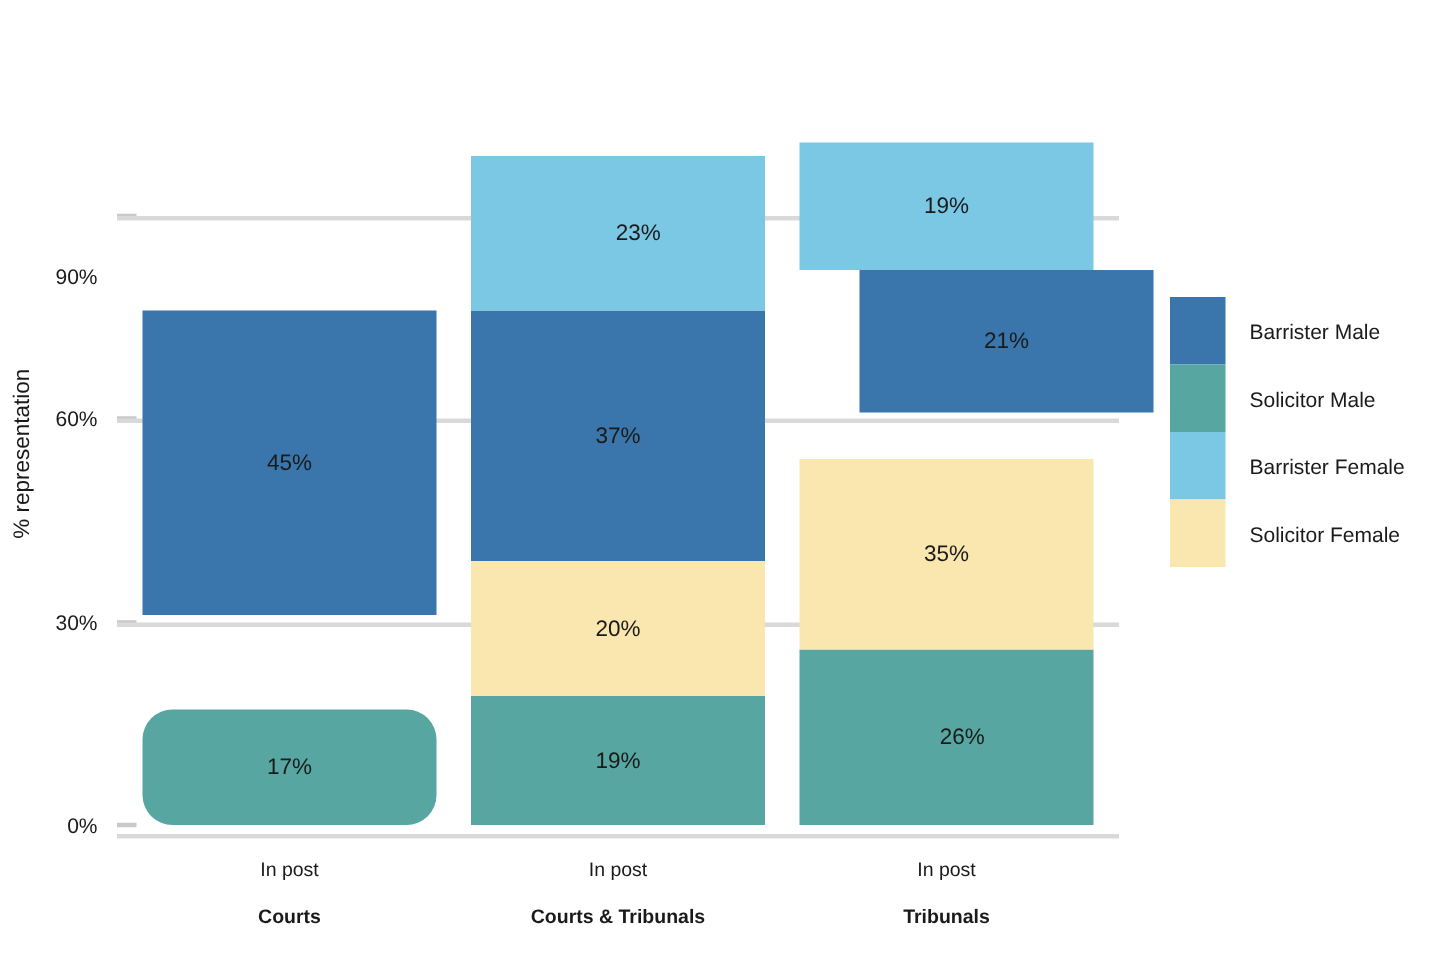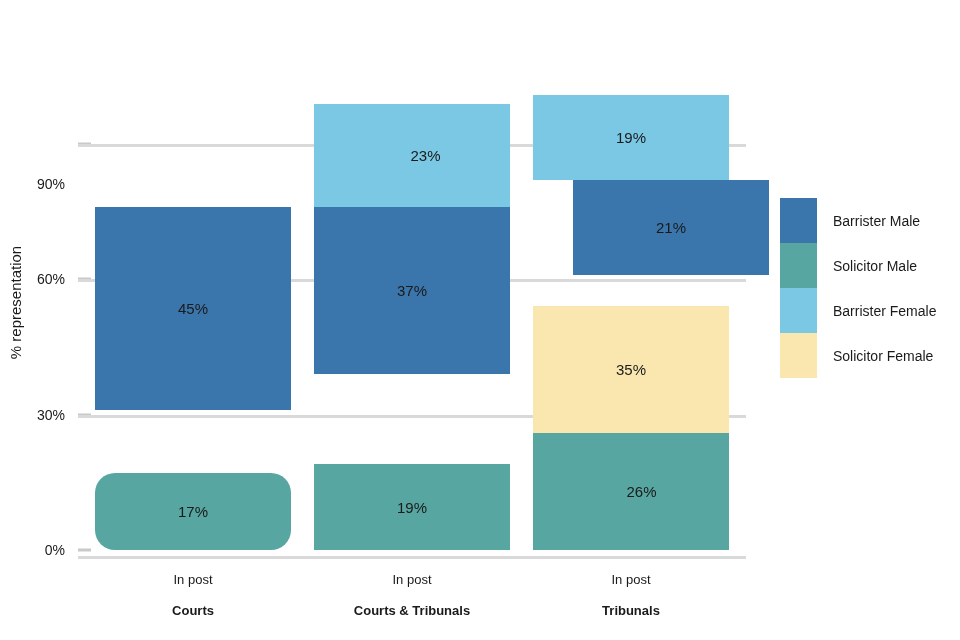--- a/index.html
+++ b/index.html
@@ -175,20 +175,23 @@
           <span class="segment-label">17%</span>
         </div>
         <div class="segment" style="background: rgb(58, 118, 172); height: 202.95px; bottom: 139.81px;">
           <span class="segment-label">45%</span>
         </div>
       </div>
       <div class="bar-group" style="left: 219px;">
         <div class="segment" style="background: rgb(87, 166, 161); height: 85.69px; bottom: 0px;">
           <span class="segment-label">19%</span>
         </div>
+        <div class="segment" style="background: rgb(250, 231, 176); height: 90.2px; bottom: 85.69px;">
+          <span class="segment-label">20%</span>
+        </div>
         <div class="segment" style="background: rgb(58, 118, 172); height: 166.87px; bottom: 175.89px;">
           <span class="segment-label">37%</span>
         </div>
         <div class="segment" style="background: rgb(123, 200, 229); height: 103.73px; bottom: 342.76px; padding-left: 27px;">
           <span class="segment-label">23%</span>
         </div>
       </div>
       <div class="bar-group" style="left: 438px;">
         <div class="segment" style="background: rgb(87, 166, 161); height: 117.26px; bottom: 0px; padding-left: 21px;">
           <span class="segment-label">26%</span>

